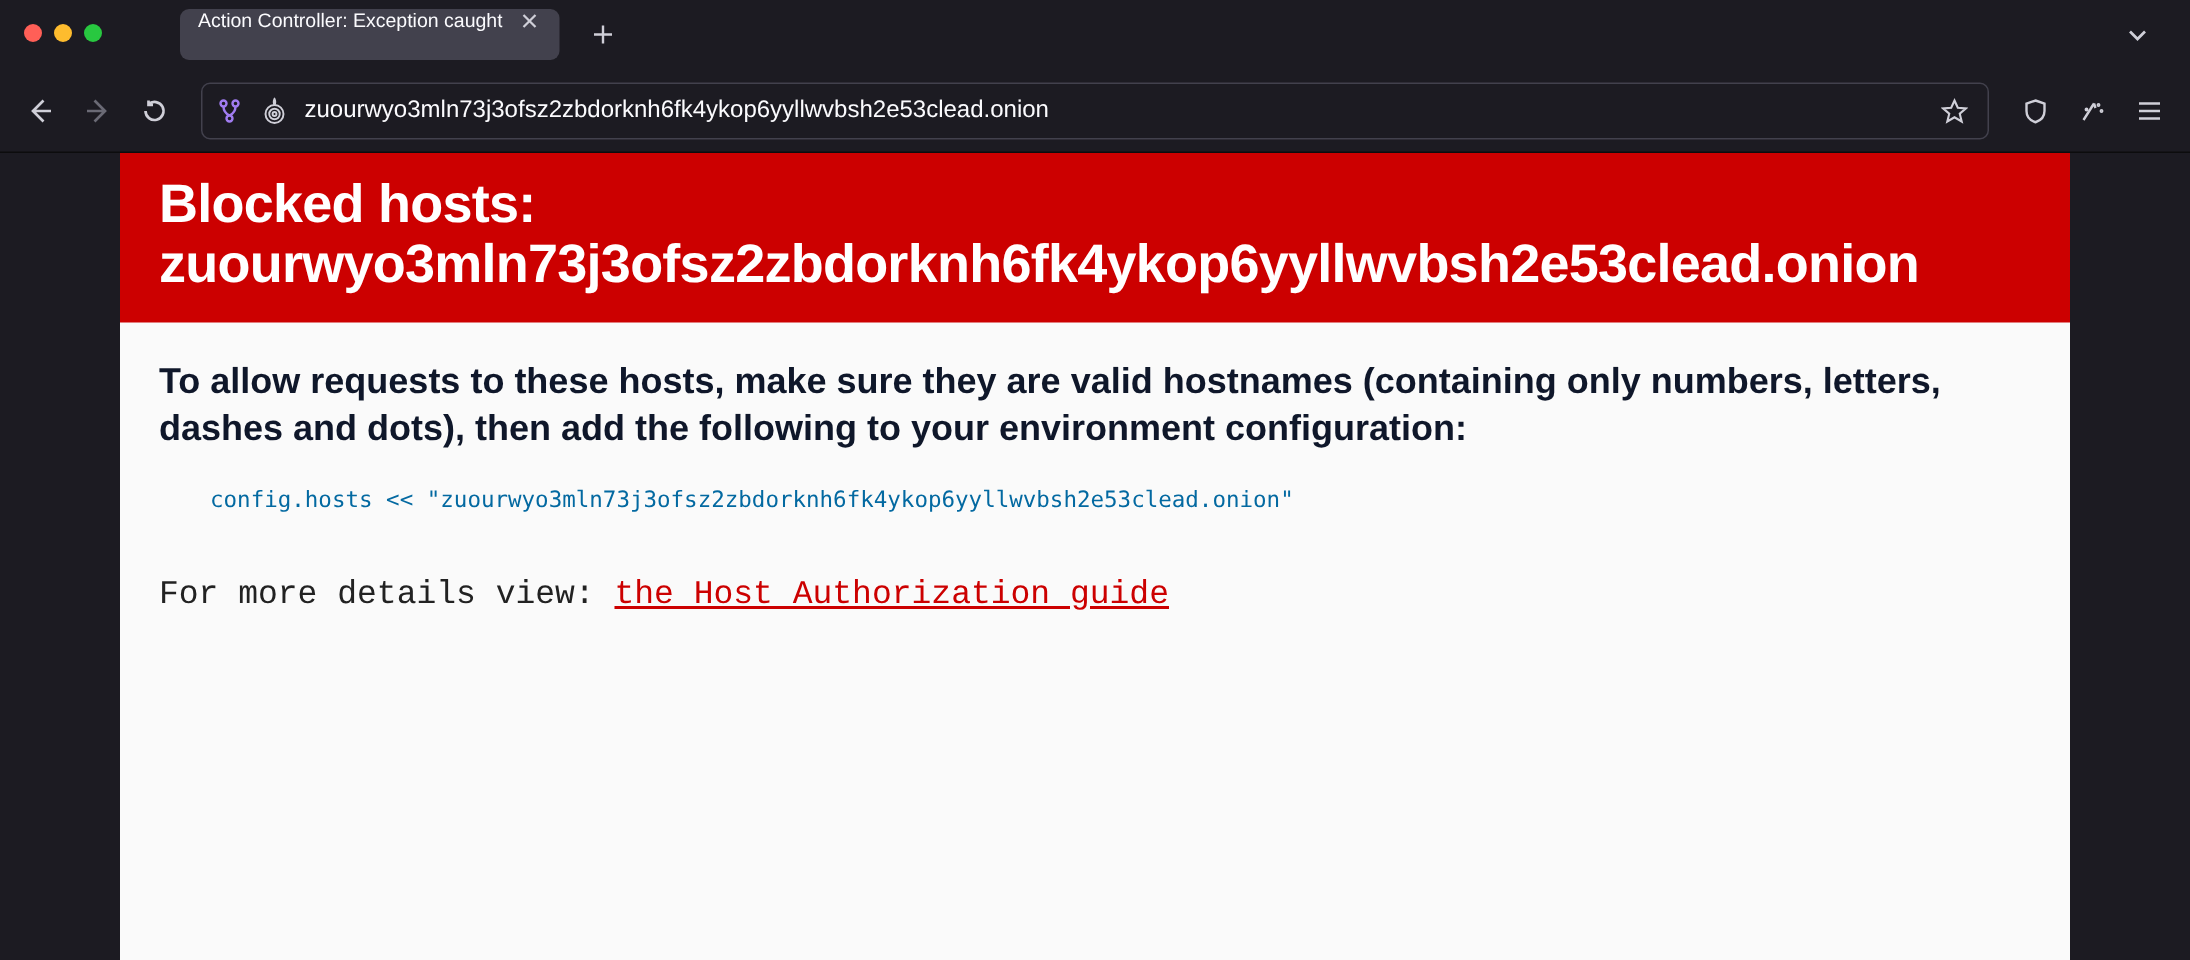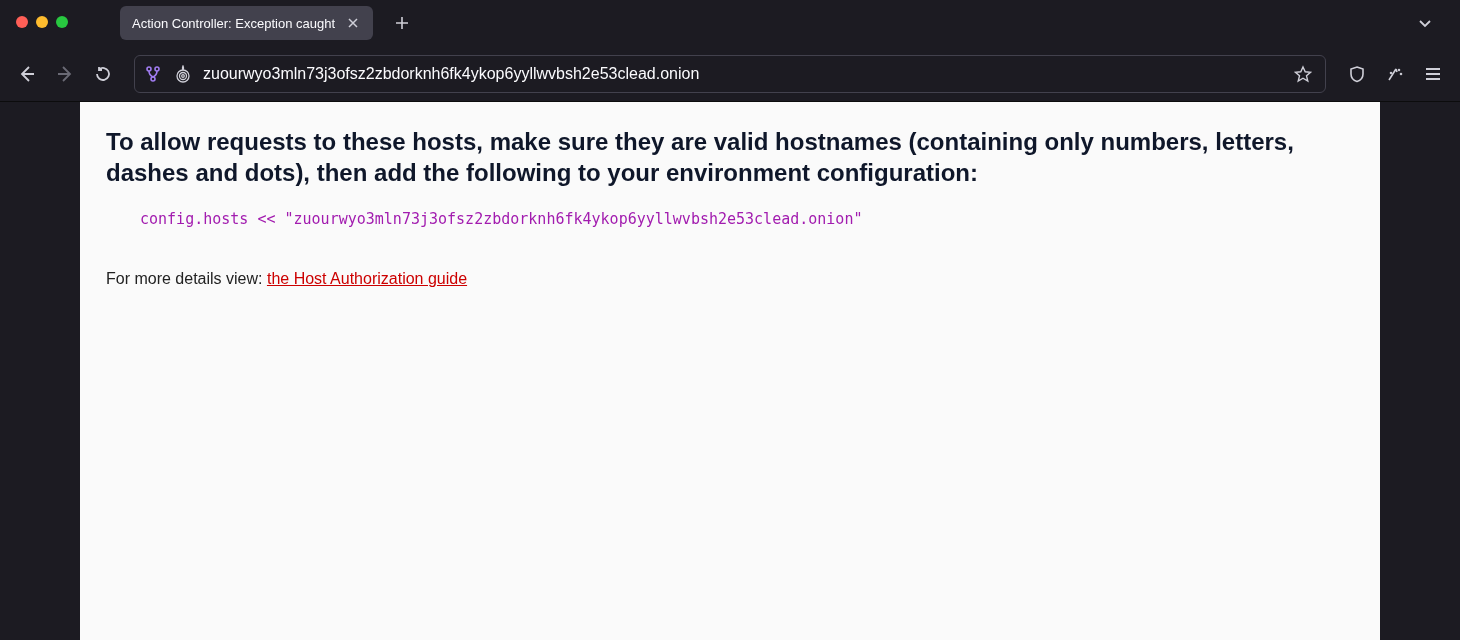--- a/index.html
+++ b/index.html
@@ -35,21 +35,21 @@
       display: flex;
       align-items: center;
       padding-left: 120px;
       padding-right: 20px;
     }
     .tab {
       background: #42414d;
       height: 34px;
       border-radius: 6px;
       display: flex;
-      align-items: center;
+      align-items: flex-start;
       padding: 0 12px;
       max-width: 290px;
       color: #fbfbfe;
       font-size: 13px;
       gap: 10px;
     }
     .tab-title {
       white-space: nowrap;
       overflow: hidden;
       text-overflow: ellipsis;
@@ -187,26 +187,27 @@
       font-size: 24px;
       font-weight: 700;
       line-height: 1.3;
       margin-bottom: 22px;
     }
     .error-body pre {
       font-family: ui-monospace, SFMono-Regular, Menlo, Consolas, monospace;
       font-size: 15px;
       margin-left: 34px;
       margin-bottom: 42px;
-      color: #a21caf;
+      color: #0369a1;
       white-space: pre-wrap;
     }
     .error-body p {
-      font-size: 16px;
+      font-size: 22px;
       color: #222;
+      font-family: Liberation Mono, monospace;
     }
     .error-body a {
       color: #c00;
       text-decoration: underline;
     }
 
     svg { display: block; }
   </style>
 </head>
 <body>
@@ -297,20 +298,25 @@
     <div class="nav-btn">
       <svg width="18" height="18" viewBox="0 0 18 18" stroke="currentColor" stroke-width="1.8" fill="none">
           <path d="M2 4 H16 M2 9 H16 M2 14 H16"></path>
         </svg>
     </div>
   </div>
 </div>
 
 <div class="viewport">
   <div class="page">
+    <div class="error-header">
+      <h1>
+        <span>Blocked hosts: </span><span>zuourwyo3mln73j3ofsz2zbdorknh6fk4ykop6yyllwvbsh2e53clead.onion</span>
+      </h1>
+    </div>
     <div class="error-body">
       <h2>To allow requests to these hosts, make sure they are valid hostnames (containing only numbers, letters, dashes and dots), then add the following to your environment configuration:</h2>
       <pre>config.hosts &lt;&lt; "zuourwyo3mln73j3ofsz2zbdorknh6fk4ykop6yyllwvbsh2e53clead.onion"</pre>
       <p>
         <span>For more details view: </span><a href="#">the Host Authorization guide</a>
       </p>
     </div>
   </div>
 </div>
 

